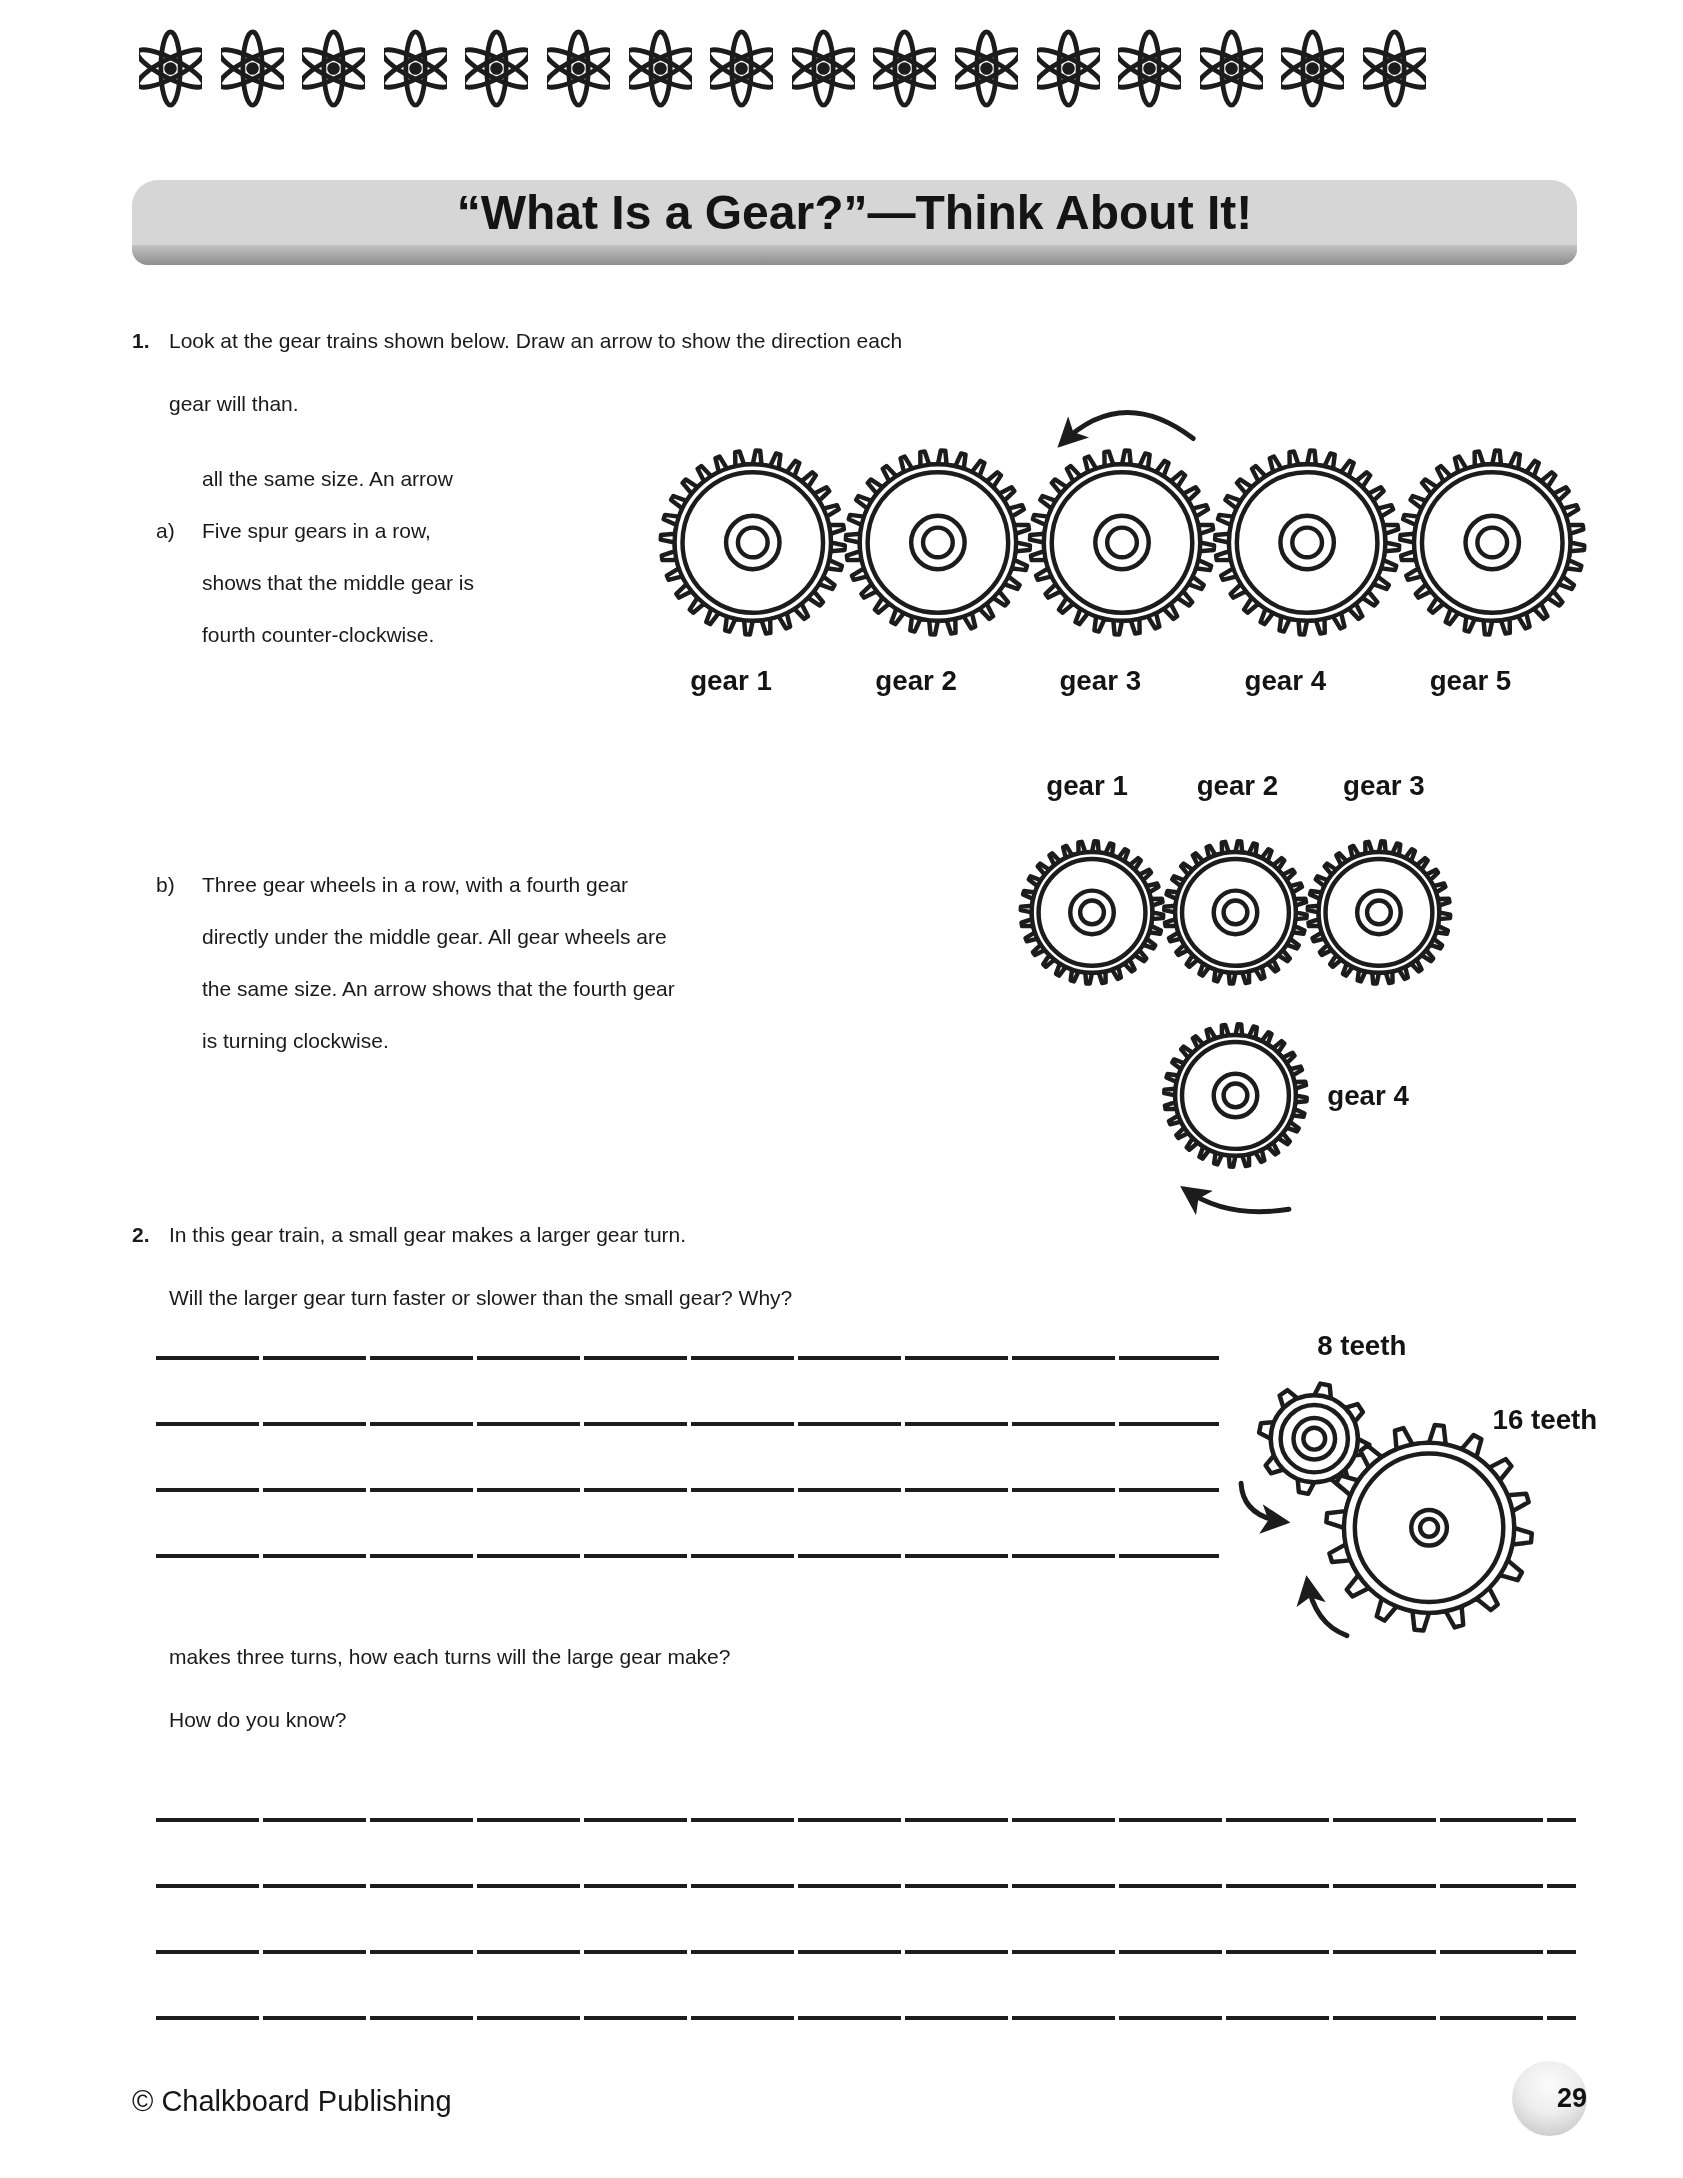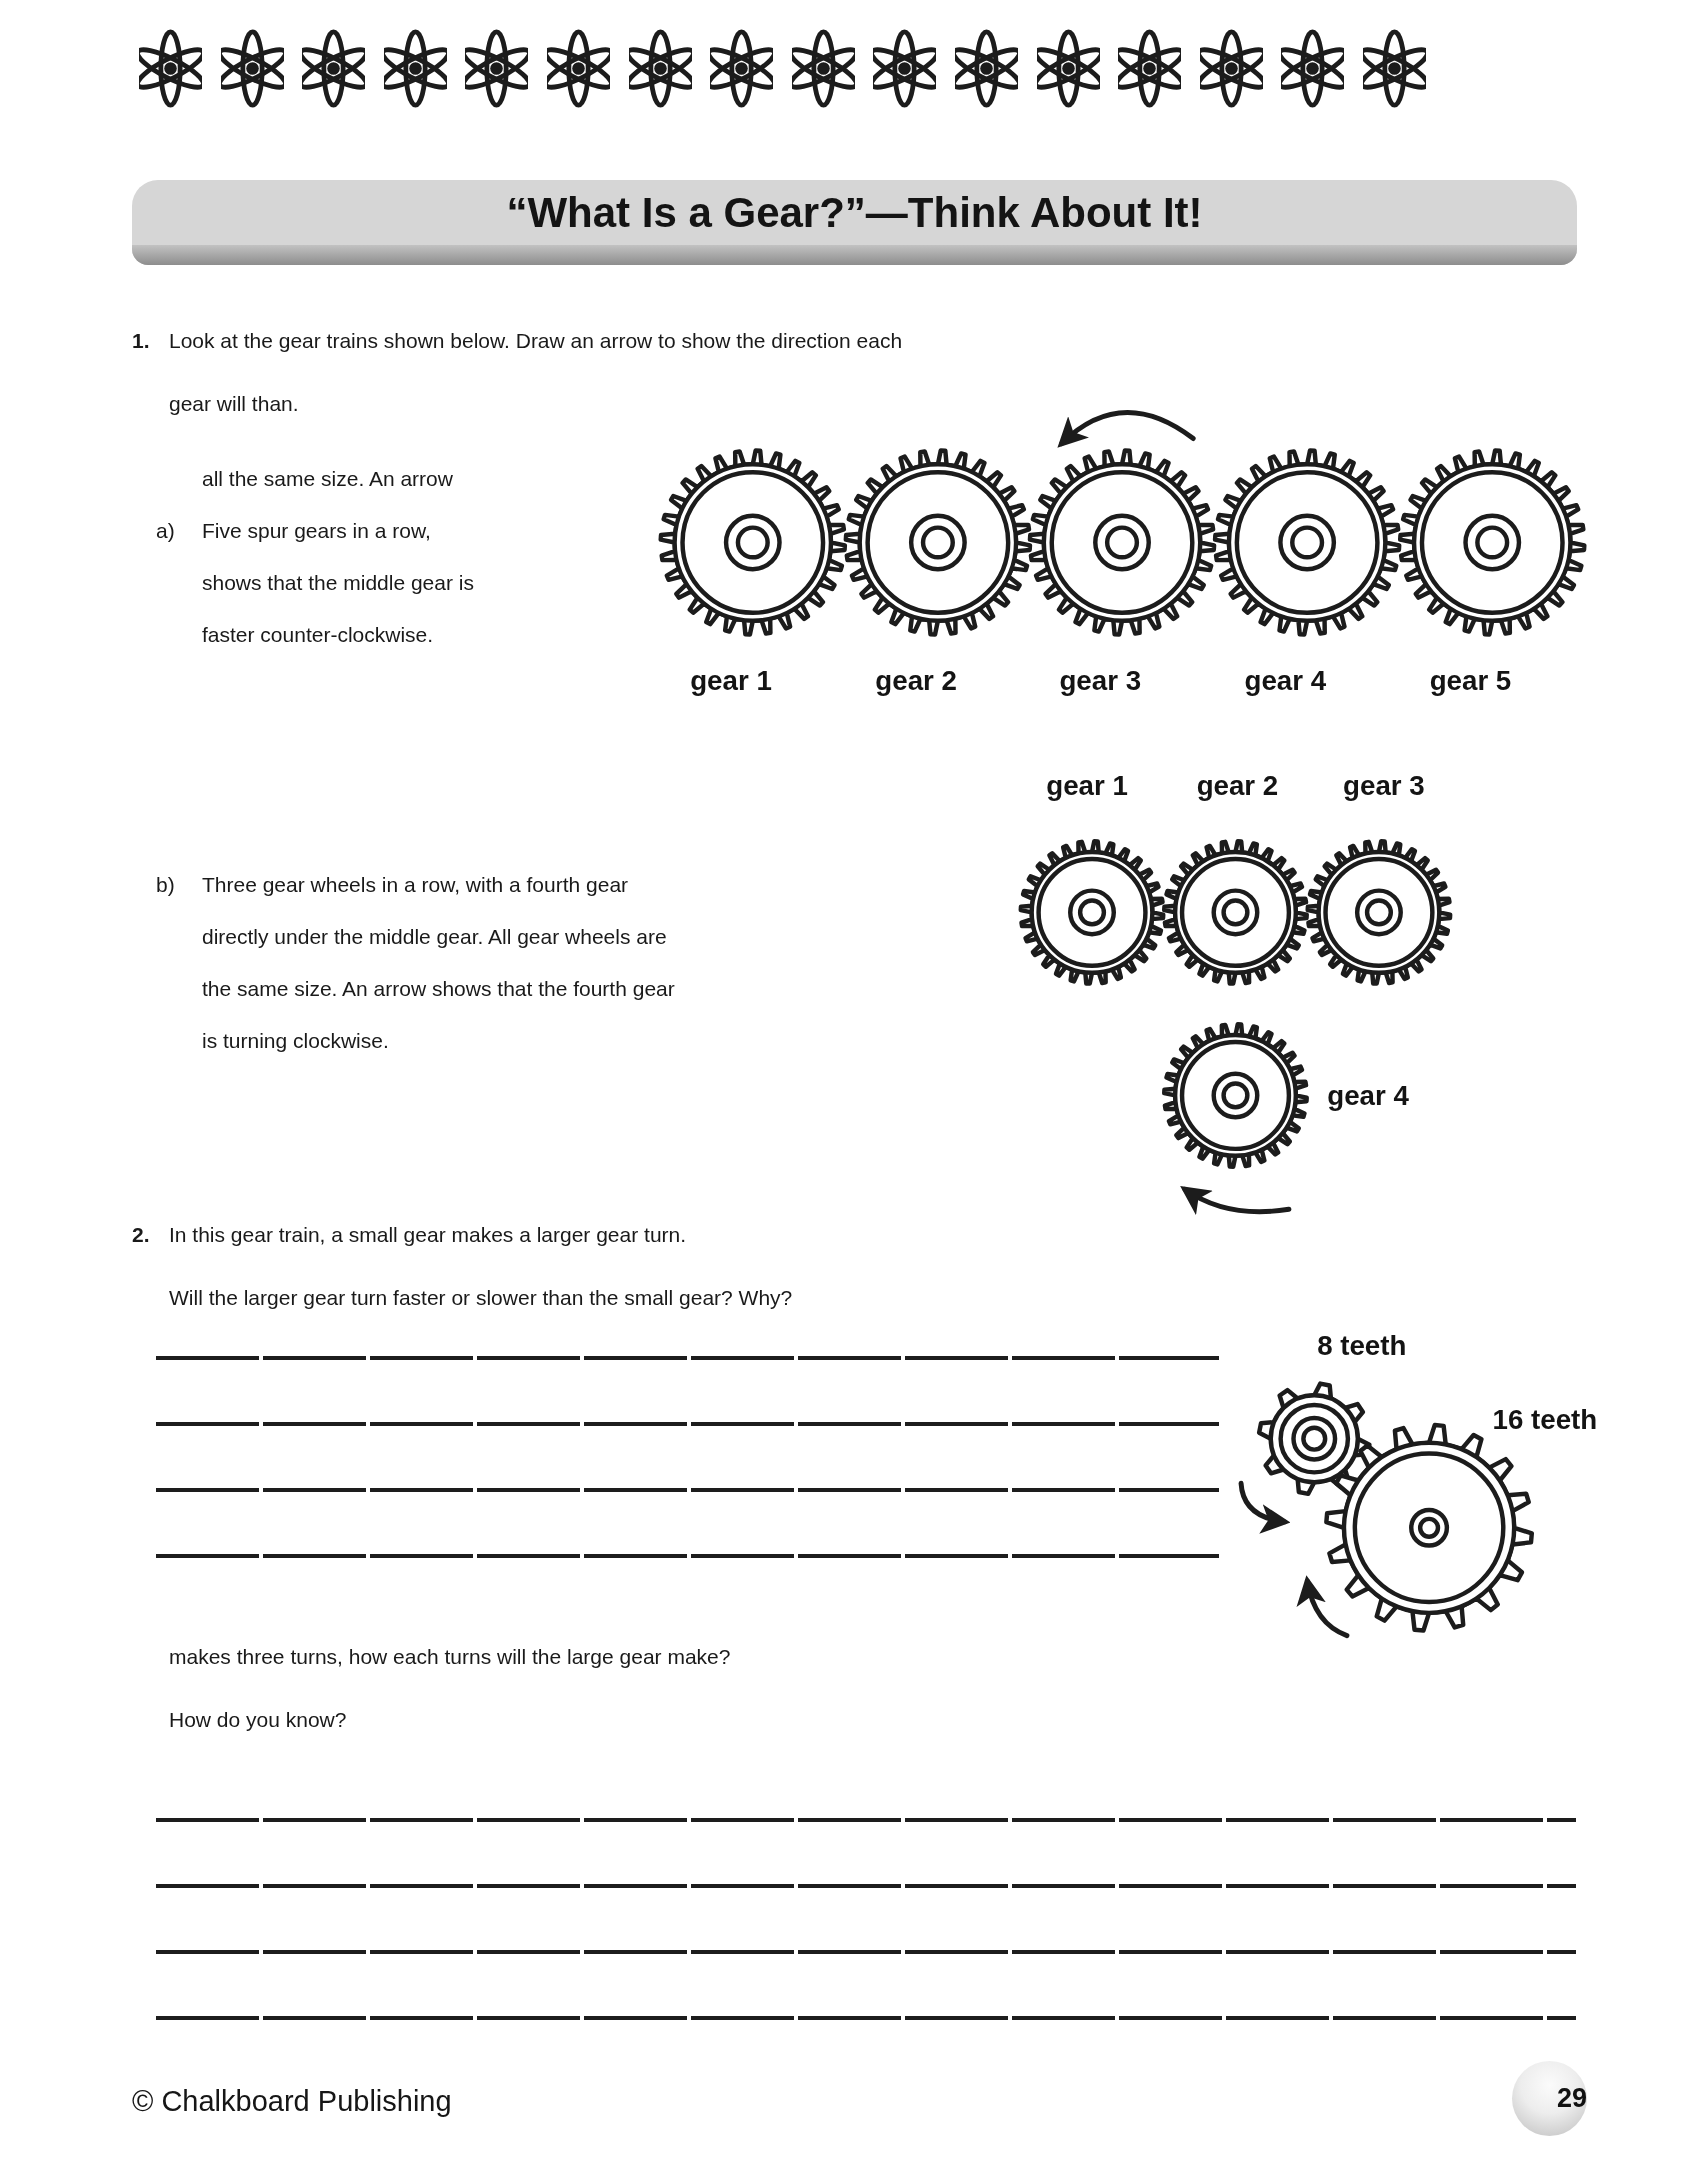--- a/index.html
+++ b/index.html
@@ -5,21 +5,21 @@
   html,body{margin:0;padding:0;background:#e8e8e8;}
   .page{position:relative;width:1683px;height:2178px;background:#ffffff;overflow:hidden;
         font-family:"Liberation Sans",sans-serif;color:#1a1a1a;margin:0 auto;}
   
   .atoms{position:absolute;left:139px;top:26px;width:1287px;display:flex;justify-content:space-between;}
   .atom{width:63px;height:85px;}
   
   .banner{position:absolute;left:132px;top:180px;width:1445px;height:85px;background:#d6d6d6;
           border-radius:26px 26px 16px 16px;}
   .banner-title{position:absolute;left:0;top:0;width:100%;height:65px;line-height:65px;text-align:center;
-          font-size:42px;font-weight:bold;color:#141414;letter-spacing:0px;}
+          font-size:48px;font-weight:bold;color:#141414;letter-spacing:0px;}
   .banner-strip{position:absolute;left:0;bottom:0;width:100%;height:20px;
           background:linear-gradient(180deg,#c2c2c2 0%,#8d8d8d 100%);border-radius:0 0 16px 16px;}
   
   .qblock{position:absolute;font-size:21px;white-space:nowrap;}
   .row64{line-height:63px;}
   .row53{line-height:52px;}
   .qnum{font-weight:bold;display:inline-block;width:37px;}
   .ablab{display:inline-block;width:46px;}
   .ind37{padding-left:37px;}
   .ind46{padding-left:46px;}
@@ -178,21 +178,21 @@
 
   <div class="qblock" style="left:132px;top:309px;">
     <div class="row64"><span class="qnum">1.</span><span>Look at the gear trains shown below. Draw an arrow to show the direction each</span></div>
     <div class="row64 ind37">gear will than.</div>
   </div>
 
   <div class="qblock" style="left:156px;top:453px;">
     <div class="row53 ind46">all the same size. An arrow</div>
     <div class="row53"><span class="ablab">a)</span><span>Five spur gears in a row,</span></div>
     <div class="row53 ind46">shows that the middle gear is</div>
-    <div class="row53 ind46">faster counter-clockwise.</div>
+    <div class="row53 ind46">fourth counter-clockwise.</div>
   </div>
 
   <svg class="diagram" viewBox="0 0 990 335" width="980" height="332" style="left: 634px; top: 376px;">
       <defs>
         <marker id="arrowhead-0" viewBox="0 0 10 10" refX="8" refY="5" markerWidth="6" markerHeight="6" orient="auto">
           <path d="M 0 0 L 10 5 L 0 10 L 2.5 5 Z" fill="#1c1c1c"></path>
         </marker>
       </defs>
       <g transform="translate(120 168)">
         <path d="M0.0 -79.0 L2.9 -93.0 L7.5 -92.7 L8.8 -78.5 L17.6 -77.0 L23.5 -90.0 L27.9 -88.7 L26.1 -74.6 L34.3 -71.2 L43.0 -82.5 L47.0 -80.3 L42.0 -66.9 L49.3 -61.8 L60.2 -70.9 L63.7 -67.8 L55.9 -55.9 L61.8 -49.3 L74.5 -55.7 L77.2 -51.9 L66.9 -42.0 L71.2 -34.3 L85.0 -37.7 L86.8 -33.5 L74.6 -26.1 L77.0 -17.6 L91.3 -17.8 L92.0 -13.3 L78.5 -8.8 L79.0 0.0 L93.0 2.9 L92.7 7.5 L78.5 8.8 L77.0 17.6 L90.0 23.5 L88.7 27.9 L74.6 26.1 L71.2 34.3 L82.5 43.0 L80.3 47.0 L66.9 42.0 L61.8 49.3 L70.9 60.2 L67.8 63.7 L55.9 55.9 L49.3 61.8 L55.7 74.5 L51.9 77.2 L42.0 66.9 L34.3 71.2 L37.7 85.0 L33.5 86.8 L26.1 74.6 L17.6 77.0 L17.8 91.3 L13.3 92.0 L8.8 78.5 L0.0 79.0 L-2.9 93.0 L-7.5 92.7 L-8.8 78.5 L-17.6 77.0 L-23.5 90.0 L-27.9 88.7 L-26.1 74.6 L-34.3 71.2 L-43.0 82.5 L-47.0 80.3 L-42.0 66.9 L-49.3 61.8 L-60.2 70.9 L-63.7 67.8 L-55.9 55.9 L-61.8 49.3 L-74.5 55.7 L-77.2 51.9 L-66.9 42.0 L-71.2 34.3 L-85.0 37.7 L-86.8 33.5 L-74.6 26.1 L-77.0 17.6 L-91.3 17.8 L-92.0 13.3 L-78.5 8.8 L-79.0 0.0 L-93.0 -2.9 L-92.7 -7.5 L-78.5 -8.8 L-77.0 -17.6 L-90.0 -23.5 L-88.7 -27.9 L-74.6 -26.1 L-71.2 -34.3 L-82.5 -43.0 L-80.3 -47.0 L-66.9 -42.0 L-61.8 -49.3 L-70.9 -60.2 L-67.8 -63.7 L-55.9 -55.9 L-49.3 -61.8 L-55.7 -74.5 L-51.9 -77.2 L-42.0 -66.9 L-34.3 -71.2 L-37.7 -85.0 L-33.5 -86.8 L-26.1 -74.6 L-17.6 -77.0 L-17.8 -91.3 L-13.3 -92.0 L-8.8 -78.5 Z" fill="#fff" stroke="#1c1c1c" stroke-width="4.5" stroke-linejoin="round"></path>

